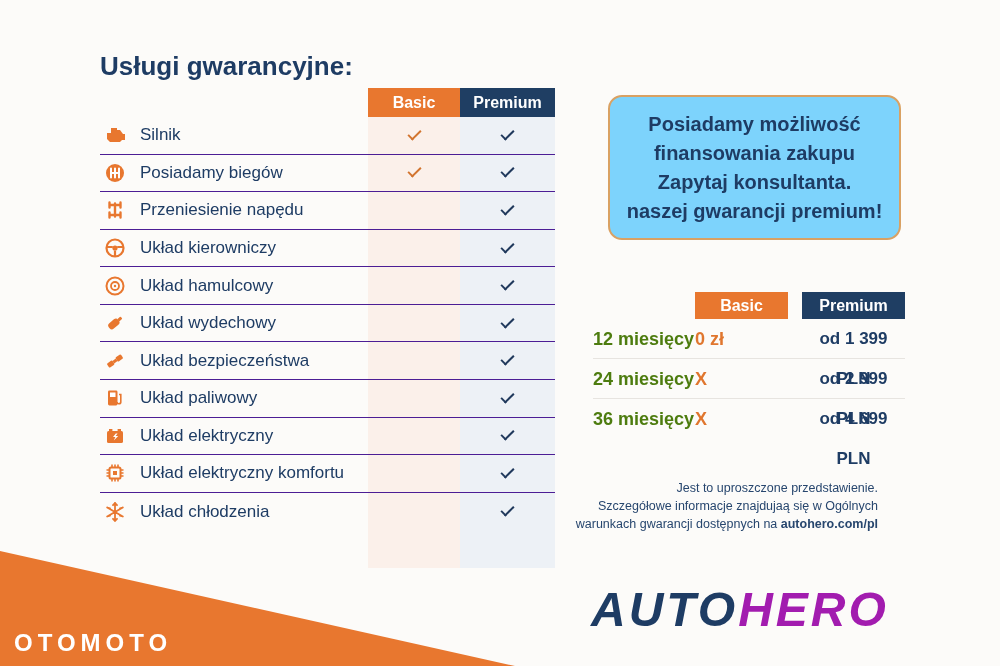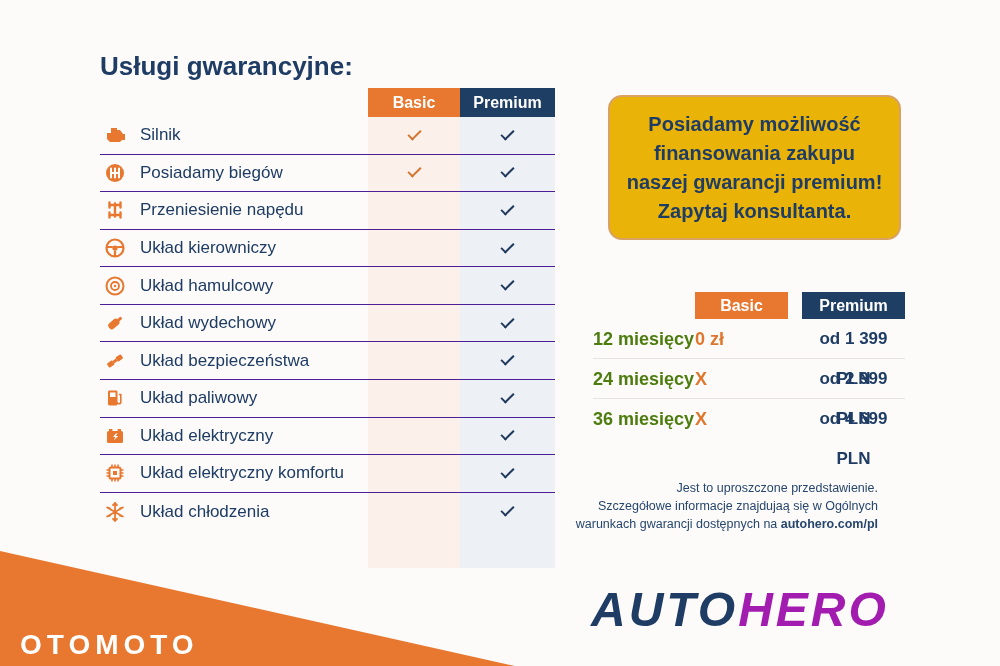--- a/index.html
+++ b/index.html
@@ -25,21 +25,21 @@
   .icon-box svg { width:22px; height:22px; }
   .row-label { margin-left:12px; font-size:17px; color:#1E3C64; flex:1; }
   .cell { display:flex; justify-content:center; align-items:center; }
   .cell.basic { width:92px; } .cell.premium { width:95px; }
   .chk { display:inline-block; width:13px; height:7px; border-left:2.6px solid; border-bottom:2.6px solid;
          transform:rotate(-45deg); margin-top:-4px; }
   .chk.orange { border-color:#D2742E; } .chk.navy { border-color:#20395C; }
 
   
   .promo { position:absolute; left:608px; top:95px; width:293px; height:145px;
-           border:2px solid #D9A163; border-radius:14px; background:#eab308;
+           border:2px solid #D9A163; border-radius:14px; background:#7dd3fc;
            display:flex; flex-direction:column; justify-content:center; text-align:center; }
   .promo div { font-size:20px; font-weight:bold; color:#1E3C64; line-height:29px; }
 
   
   .ptable { position:absolute; left:593px; top:292px; width:312px; }
   .phead { position:absolute; top:0; height:27px; line-height:27px; text-align:center;
            color:#fff; font-weight:bold; font-size:16px; }
   .phead.basic   { left:102px; width:93px;  background:#E8772F; }
   .phead.premium { left:209px; width:103px; background:#1F3E63; }
   .prows { position:absolute; top:27px; left:0; width:312px; }
@@ -56,21 +56,21 @@
   .disclaimer b { font-weight:bold; }
 
   
   .brand { position:absolute; left:591px; top:582px; font-size:48px; font-weight:bold;
            font-style:italic; letter-spacing:3px; white-space:nowrap; }
   .brand .auto { color:#1E3C64; } .brand .hero { color:#a21caf; }
 
   
   .wedge { position:absolute; left:0; top:551px; width:515px; height:115px; background:#E8772F;
            clip-path:polygon(0 0, 100% 100%, 0 100%); }
-  .watermark { position:absolute; left:20px; top:629px; font-size:28px; font-weight:bold;
+  .watermark { position:absolute; left:14px; top:629px; font-size:24px; font-weight:bold;
                color:#fff; letter-spacing:5px; }
 </style>
 </head>
 <body>
 
 <div class="canvas">
 
   <div class="title">Usługi gwarancyjne:</div>
 
   <div class="ctable">
@@ -247,22 +247,22 @@
           </span>
       </div>
 
 
     </div>
   </div>
 
   <div class="promo">
     <div>Posiadamy możliwość</div>
     <div>finansowania zakupu</div>
+    <div>Zapytaj konsultanta.</div>
     <div>naszej gwarancji premium!</div>
-    <div>Zapytaj konsultanta.</div>
   </div>
 
   <div class="ptable">
     <div class="phead basic">Basic</div>
     <div class="phead premium">Premium</div>
     <div class="prows">
       <div class="prow">
         <span class="pperiod">12 miesięcy</span>
         <span class="pbasic">0 zł</span>
         <span class="pprem">od 1 399 PLN</span>

